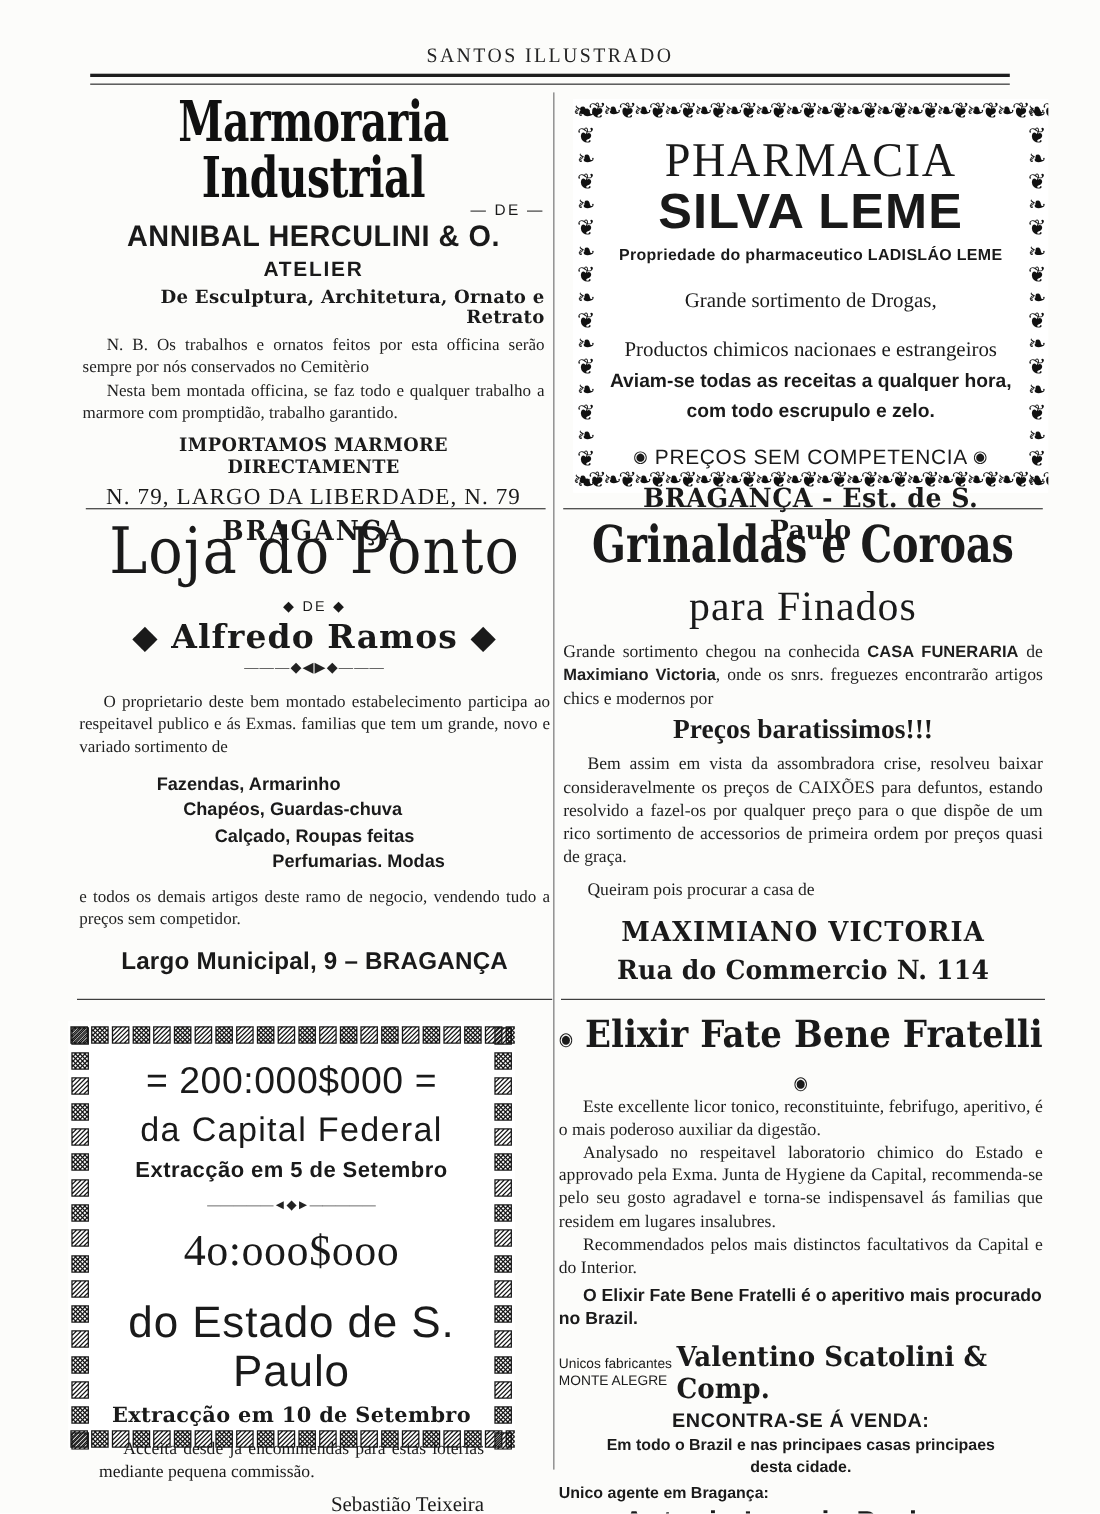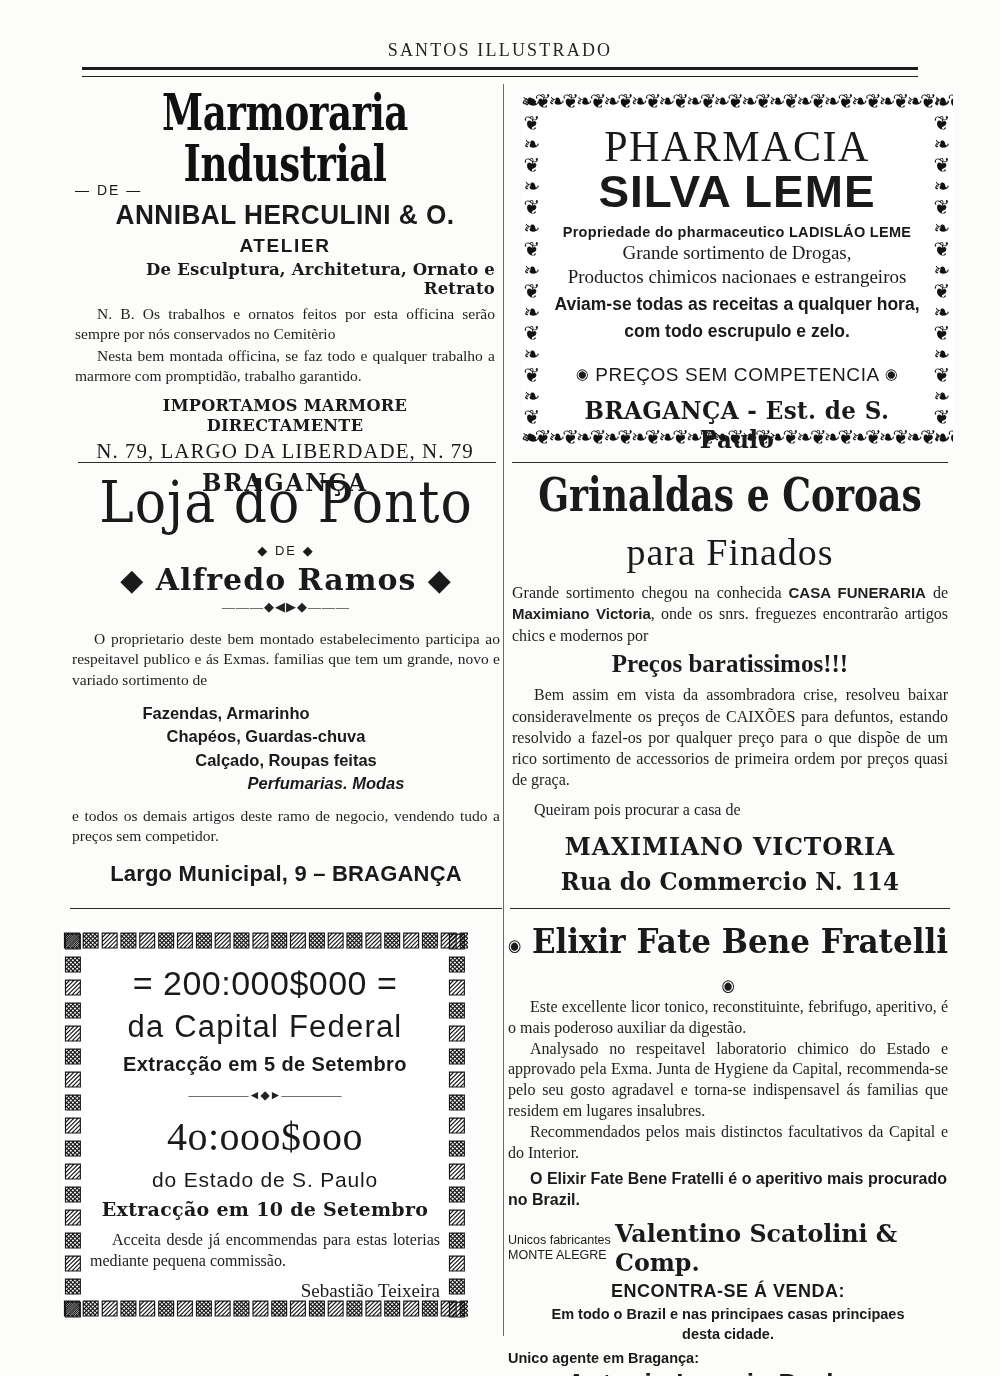--- a/index.html
+++ b/index.html
@@ -79,21 +79,21 @@
     font-size: 40px;
     line-height: 1.0;
     letter-spacing: -0.5px;
     transform: scaleY(1.28) scaleX(0.93);
     transform-origin: center top;
     text-align: center;
     margin-bottom: 16px;
     color: #101010;
   }
   .de-dash {
-    text-align: left;
+    text-align: right;
     font-family: "Liberation Sans", sans-serif;
     font-size: 14px;
     letter-spacing: 2px;
     margin: 4px 0 2px;
   }
   .marm-name {
     text-align: center;
     font-family: "Liberation Sans", sans-serif;
     font-weight: bold;
     font-size: 27px;
@@ -181,21 +181,21 @@
     font-family: "Liberation Sans", sans-serif;
     font-weight: bold;
     font-size: 16.5px;
     line-height: 1.42;
     margin: 12px 0 10px;
     text-align: center;
   }
   .loja-list div:nth-child(1){ padding-right: 120px; }
   .loja-list div:nth-child(2){ padding-right: 40px; }
   .loja-list div:nth-child(3){ padding-right: 0px; }
-  .loja-list div:nth-child(4){ padding-left: 80px; font-style: italic; }
+  .loja-list div:nth-child(4){ padding-left: 80px; }
   .loja-addr {
     text-align: center;
     font-family: "Liberation Sans", sans-serif;
     font-weight: bold;
     font-size: 22px;
     letter-spacing: 0.2px;
     margin-top: 14px;
   }
 
   
@@ -242,21 +242,21 @@
     font-size: 12px; letter-spacing: 0px; color:#222;
     width: 86%;
   }
   .lot-div::before { content: "—————◄◆►—————"; }
   .lot-big2 {
     font-family: "Liberation Serif", serif;
     font-size: 40px; letter-spacing: 0.5px; margin-top: 6px;
   }
   .lot-sub2 {
     font-family: "Liberation Sans", sans-serif;
-    font-size: 21px; letter-spacing: 0.8px; margin-top: 8px;
+    font-size: 40px; letter-spacing: 0.8px; margin-top: 20px;
   }
   .lot-x2 {
     font-family: "DejaVu Serif", serif;
     font-weight: bold; font-size: 19px;
     letter-spacing: 0.3px; margin-top: 6px;
   }
   .lot-note {
     font-family: "Liberation Serif", serif;
     font-size: 16px; line-height: 1.3;
     margin-top: 10px; text-align: justify; text-indent: 22px;
@@ -298,21 +298,21 @@
     font-weight: bold; font-size: 45px; letter-spacing: 1px;
     transform: scaleX(1.02); margin-top: -4px;
   }
   .ph-prop {
     font-family: "Liberation Sans", sans-serif;
     font-weight: bold; font-size: 14.5px; letter-spacing: 0.3px;
     margin-top: 6px;
   }
   .ph-l1, .ph-l2 {
     font-family: "Liberation Serif", serif;
-    font-size: 19px; margin-top: 2px;
+    font-size: 19px; margin-top: 23px;
   }
   .ph-b1, .ph-b2 {
     font-family: "Liberation Sans", sans-serif;
     font-weight: bold; font-size: 17.5px; margin-top: 6px;
   }
   .ph-price {
     font-family: "Liberation Sans", sans-serif;
     font-size: 19px; letter-spacing: 0.6px; margin-top: 22px;
   }
   .ph-city {

